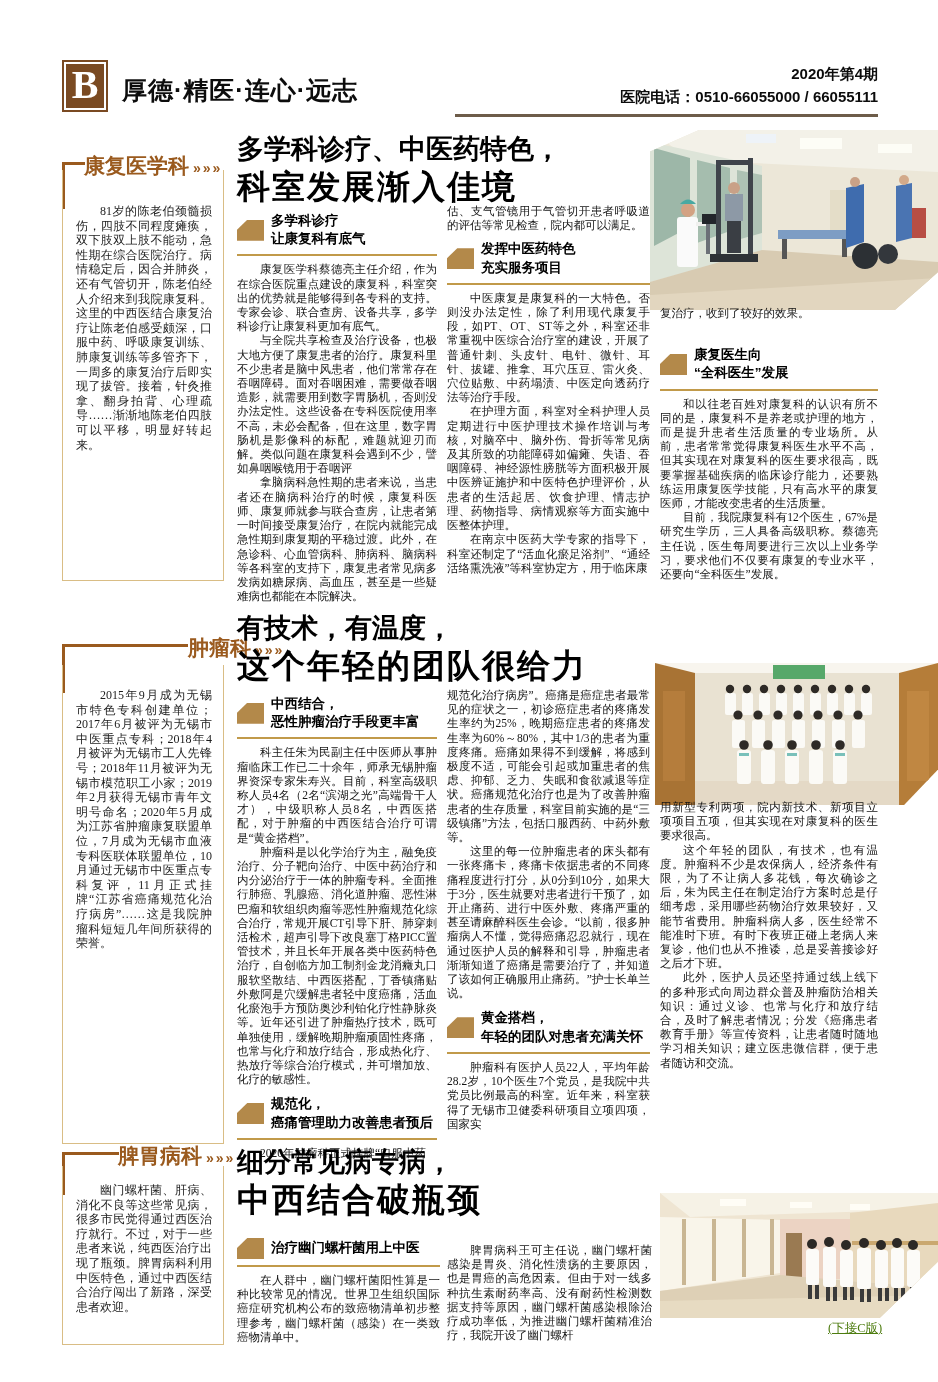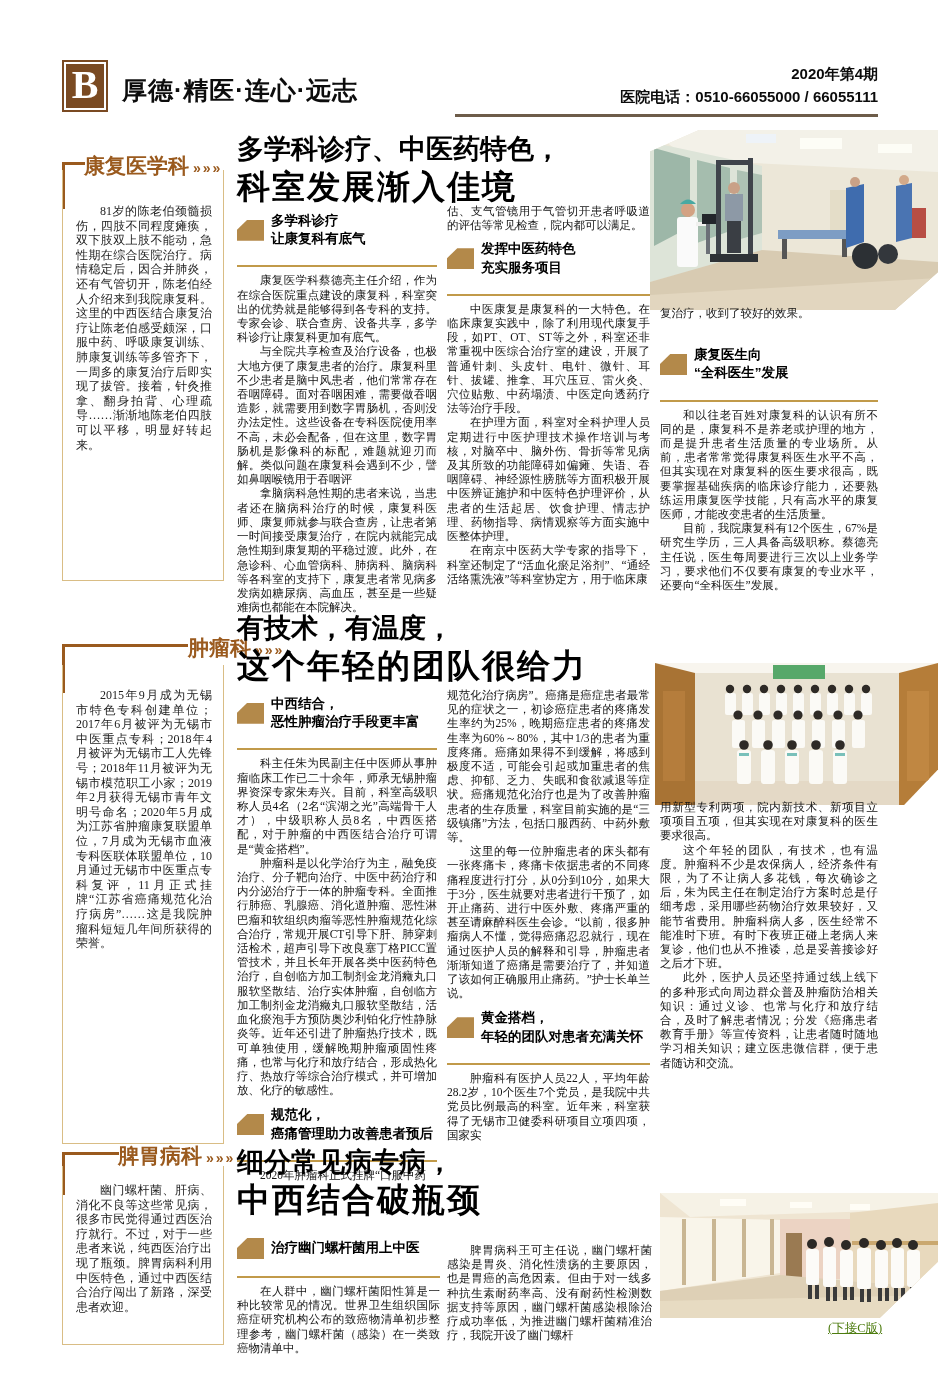--- a/index.html
+++ b/index.html
@@ -21,21 +21,21 @@
   .sec-label .arrows{font-size:14px;letter-spacing:2px;margin-left:4px;}
   .sidebox{position:absolute;border:1px solid #d9bd85;border-top:none;}
   .sidebar{position:absolute;font-size:12px;line-height:14.6px;text-align:justify;text-indent:2em;color:#1c1c1c;}
   .hl1{position:absolute;font-family:"Liberation Sans",sans-serif;font-weight:600;font-size:27px;color:#000;white-space:nowrap;}
   .hl2{position:absolute;font-family:"Liberation Sans",sans-serif;font-weight:900;font-size:33px;letter-spacing:2px;color:#000;white-space:nowrap;}
   
   .col{position:absolute;font-size:11.5px;line-height:14.2px;text-align:justify;color:#141414;}
   .col p{margin:0;text-indent:2em;}
   .col p.cont{text-indent:0;}
   .subhead{display:flex;align-items:center;gap:7px;border-bottom:2px solid #c19a4a;
-         padding:2px 0 17px;margin:2px 0 6px;font-family:"Liberation Sans",sans-serif;
+         padding:2px 0 6px;margin:2px 0 6px;font-family:"Liberation Sans",sans-serif;
          font-weight:900;font-size:13.5px;line-height:1.35;color:#000;text-align:left;}
   .tag{width:27px;height:21px;background:#b3894a;clip-path:polygon(38% 0,100% 0,100% 100%,0 100%,0 48%);flex:0 0 auto;}
   
   .photo{position:absolute;overflow:hidden;}
   .photo svg{display:block;width:100%;height:100%;}
   .p1clip{clip-path:polygon(17% 0,100% 0,100% 79%,85% 100%,0 100%,0 12%);}
   .p2clip{clip-path:polygon(0 0,100% 0,100% 75%,88% 100%,0 100%);}
   .p3clip{clip-path:polygon(0 0,100% 0,100% 55%,79% 100%,0 100%);}
   .continue{position:absolute;left:828px;top:1320px;font-size:12.5px;color:#4d7c0f;text-decoration:underline;}
 </style>
@@ -113,21 +113,21 @@
     <p>拿脑病科急性期的患者来说，当患者还在脑病科治疗的时候，康复科医师、康复师就参与联合查房，让患者第一时间接受康复治疗，在院内就能完成急性期到康复期的平稳过渡。此外，在急诊科、心血管病科、肺病科、脑病科等各科室的支持下，康复患者常见病多发病如糖尿病、高血压，甚至是一些疑难病也都能在本院解决。</p>
   </div>
 
   <div class="col" style="left:447px;top:204px;width:203px">
     <p class="cont">估、支气管镜用于气管切开患者呼吸道的评估等常见检查，院内都可以满足。</p>
     <div class="subhead" style="margin-top:6px">
       <span class="tag"></span>
       <span><span>发挥中医药特色</span><br>
             <span>充实服务项目</span></span>
     </div>
-    <p>中医康复是康复科的一大特色。在临床康复实践中，除了利用现代康复手段，如PT、OT、ST等之外，科室还非常重视中医综合治疗室的建设，开展了普通针刺、头皮针、电针、微针、耳针、拔罐、推拿、耳穴压豆、雷火灸、穴位贴敷、中药塌渍、中医定向透药疗法等治疗手段。</p>
+    <p>中医康复是康复科的一大特色。否则没办法定性，除了利用现代康复手段，如PT、OT、ST等之外，科室还非常重视中医综合治疗室的建设，开展了普通针刺、头皮针、电针、微针、耳针、拔罐、推拿、耳穴压豆、雷火灸、穴位贴敷、中药塌渍、中医定向透药疗法等治疗手段。</p>
     <p>在护理方面，科室对全科护理人员定期进行中医护理技术操作培训与考核，对脑卒中、脑外伤、骨折等常见病及其所致的功能障碍如偏瘫、失语、吞咽障碍、神经源性膀胱等方面积极开展中医辨证施护和中医特色护理评价，从患者的生活起居、饮食护理、情志护理、药物指导、病情观察等方面实施中医整体护理。</p>
     <p>在南京中医药大学专家的指导下，科室还制定了“活血化瘀足浴剂”、“通经活络熏洗液”等科室协定方，用于临床康</p>
   </div>
 
   <div class="col" style="left:660px;top:306px;width:218px">
     <p class="cont">复治疗，收到了较好的效果。</p>
     <div class="subhead" style="margin-top:24px">
       <span class="tag"></span>
       <span><span>康复医生向</span><br>
             <span>“全科医生”发展</span></span>
@@ -211,21 +211,21 @@
     </svg>
   </div>
 
   <div class="col" style="left:237px;top:691px;width:200px">
     <div class="subhead">
       <span class="tag"></span>
       <span><span>中西结合，</span><br>
             <span>恶性肿瘤治疗手段更丰富</span></span>
     </div>
     <p>科主任朱为民副主任中医师从事肿瘤临床工作已二十余年，师承无锡肿瘤界资深专家朱寿兴。目前，科室高级职称人员4名（2名“滨湖之光”高端骨干人才），中级职称人员8名，中西医搭配，对于肿瘤的中西医结合治疗可谓是“黄金搭档”。</p>
-    <p>肿瘤科是以化学治疗为主，融免疫治疗、分子靶向治疗、中医中药治疗和内分泌治疗于一体的肿瘤专科。全面推行肺癌、乳腺癌、消化道肿瘤、恶性淋巴瘤和软组织肉瘤等恶性肿瘤规范化综合治疗，常规开展CT引导下肝、肺穿刺活检术，超声引导下改良塞丁格PICC置管技术，并且长年开展各类中医药特色治疗，自创临方加工制剂金龙消癥丸口服软坚散结、治疗实体肿瘤，自创临方加工制剂金龙消癥丸口服软坚散结，活血化瘀泡手方预防奥沙利铂化疗性静脉炎等。近年还引进了肿瘤热疗技术，既可单独使用，缓解晚期肿瘤顽固性疼痛，也常与化疗和放疗结合，形成热化疗、热放疗等综合治疗模式，并可增加放、化疗的敏感性。</p>
+    <p>肿瘤科是以化学治疗为主，融免疫治疗、分子靶向治疗、中医中药治疗和内分泌治疗于一体的肿瘤专科。全面推行肺癌、乳腺癌、消化道肿瘤、恶性淋巴瘤和软组织肉瘤等恶性肿瘤规范化综合治疗，常规开展CT引导下肝、肺穿刺活检术，超声引导下改良塞丁格PICC置管技术，并且长年开展各类中医药特色治疗，自创临方加工制剂金龙消癥丸口服软坚散结、中西医搭配，丁香镇痛贴外敷阿是穴缓解患者轻中度癌痛，活血化瘀泡手方预防奥沙利铂化疗性静脉炎等。近年还引进了肿瘤热疗技术，既可单独使用，缓解晚期肿瘤顽固性疼痛，也常与化疗和放疗结合，形成热化疗、热放疗等综合治疗模式，并可增加放、化疗的敏感性。</p>
     <div class="subhead" style="margin-top:7px">
       <span class="tag"></span>
       <span><span>规范化，</span><br>
             <span>癌痛管理助力改善患者预后</span></span>
     </div>
     <p>2020年肿瘤科正式挂牌“口服中药</p>
   </div>
 
   <div class="col" style="left:447px;top:688px;width:203px">
     <p class="cont">规范化治疗病房”。癌痛是癌症患者最常见的症状之一，初诊癌症患者的疼痛发生率约为25%，晚期癌症患者的疼痛发生率为60%～80%，其中1/3的患者为重度疼痛。癌痛如果得不到缓解，将感到极度不适，可能会引起或加重患者的焦虑、抑郁、乏力、失眠和食欲减退等症状。癌痛规范化治疗也是为了改善肿瘤患者的生存质量，科室目前实施的是“三级镇痛”方法，包括口服西药、中药外敷等。</p>

